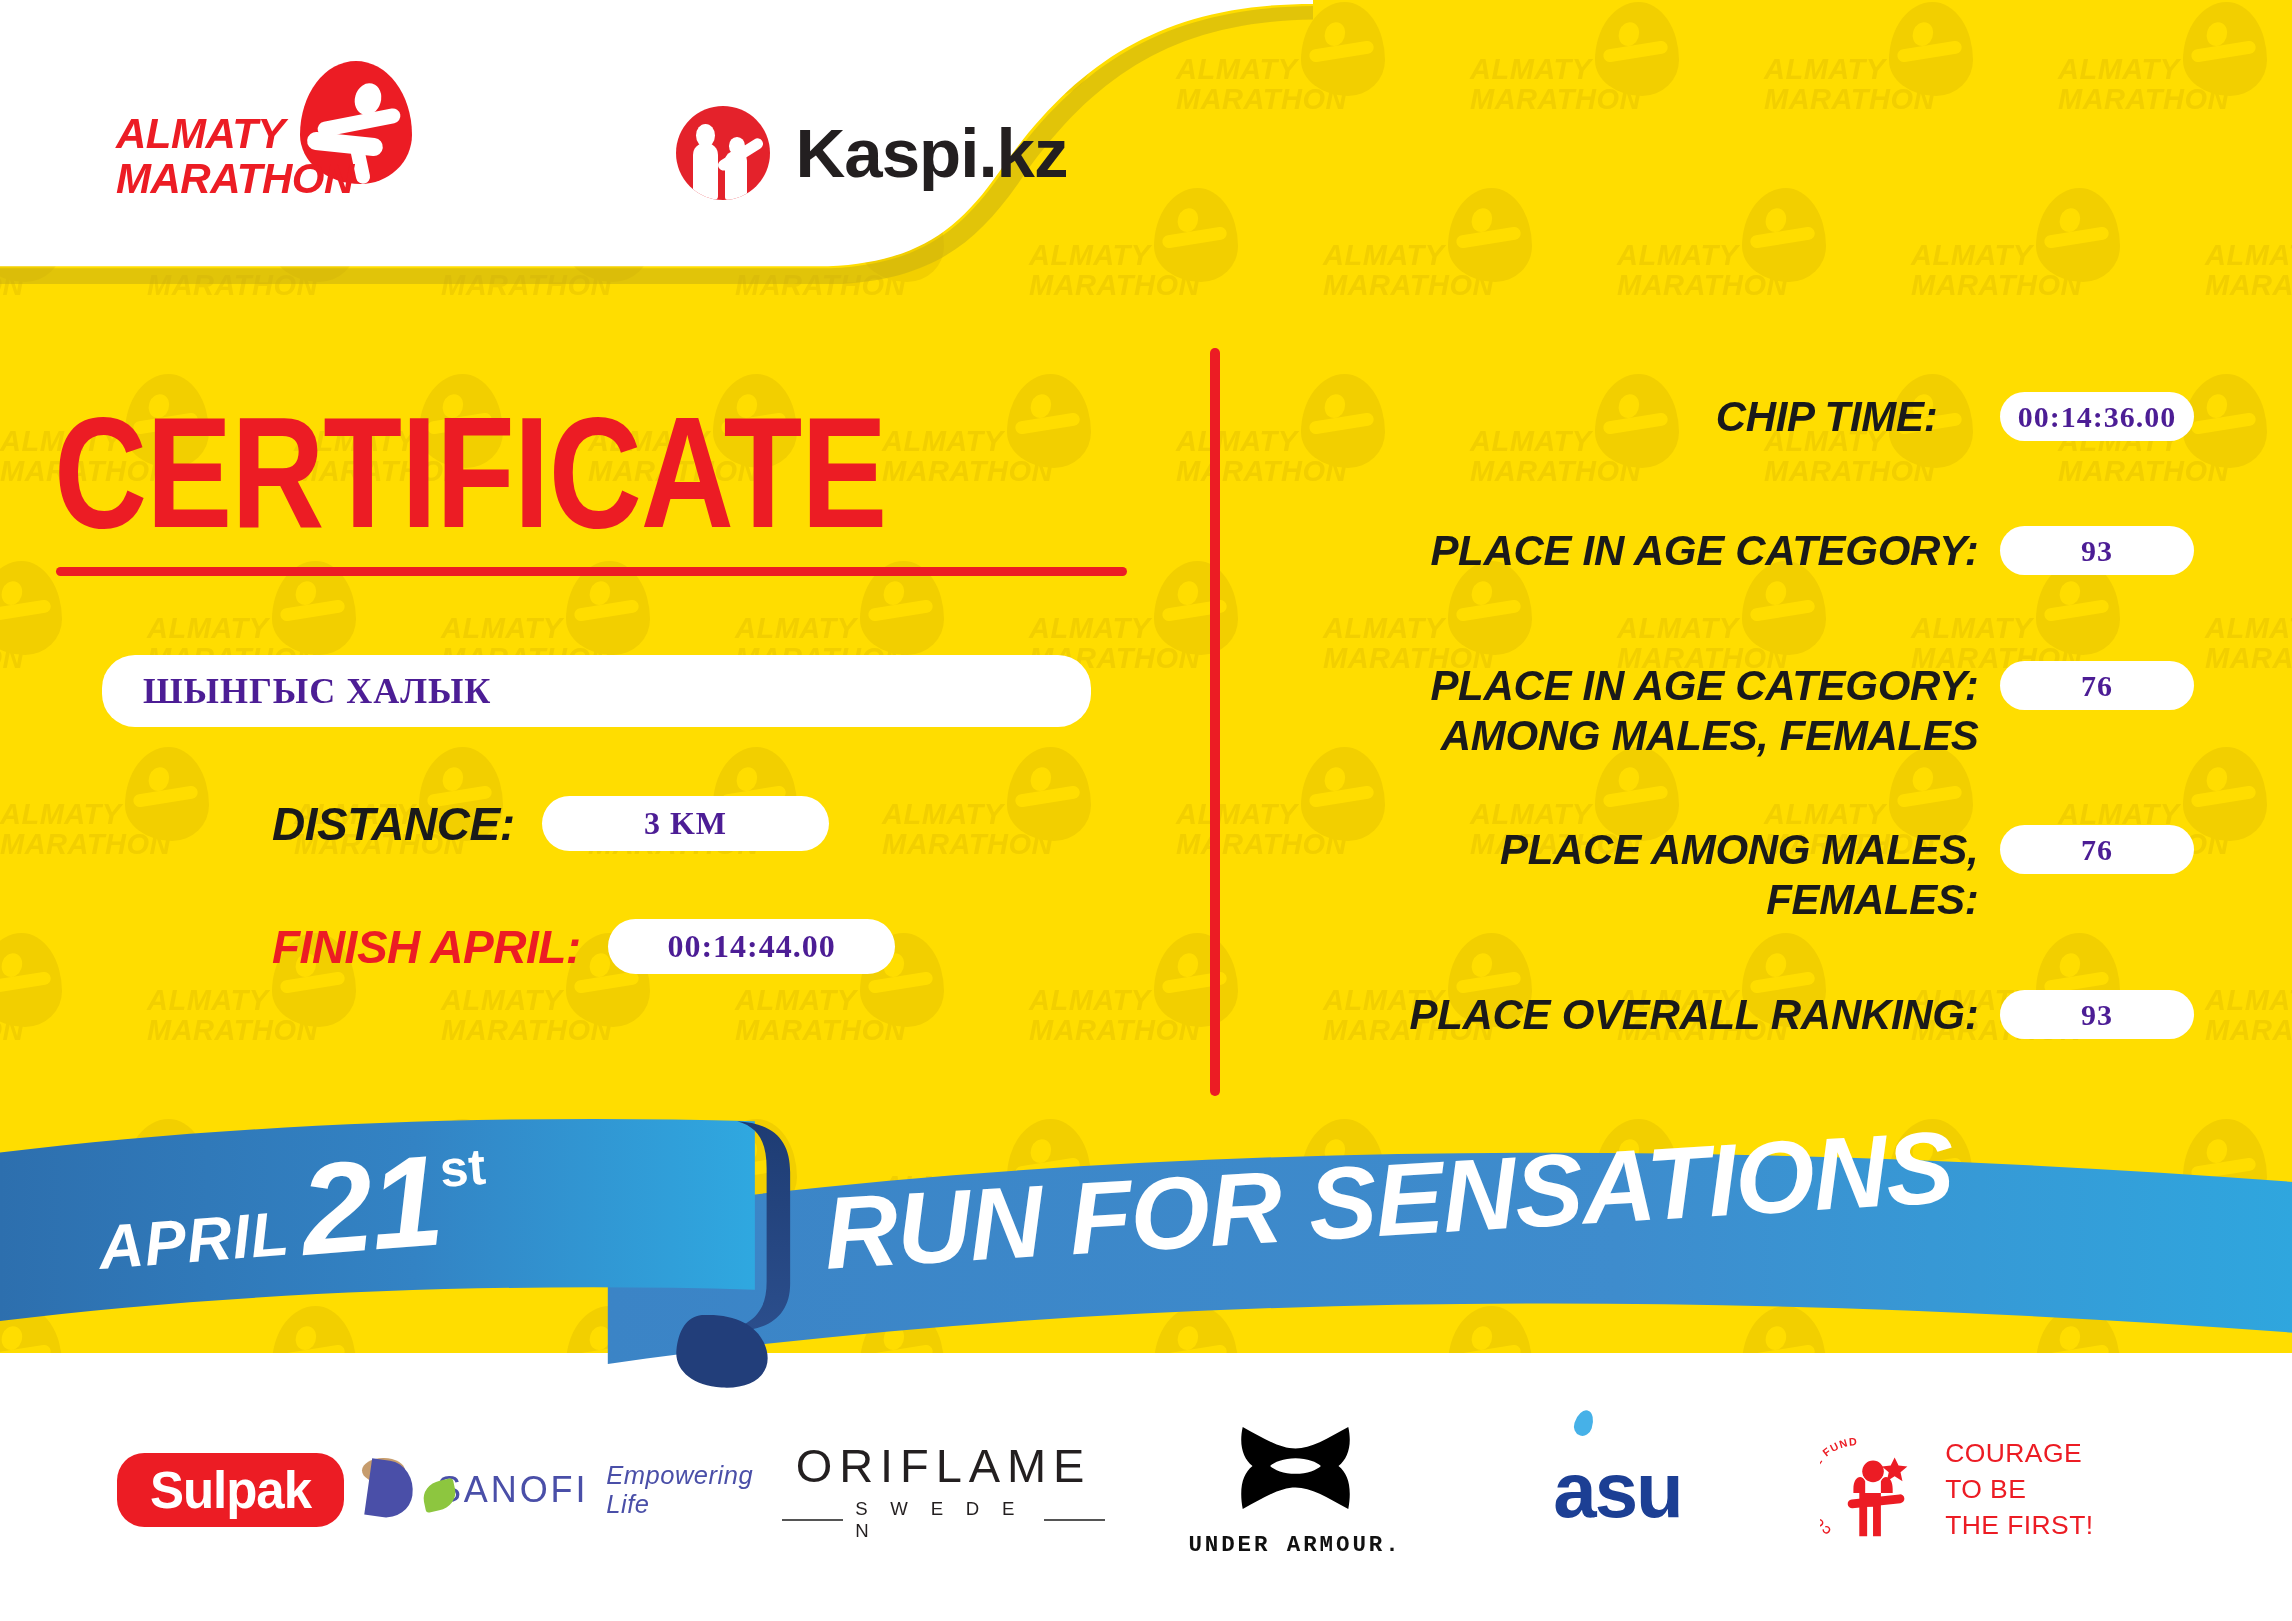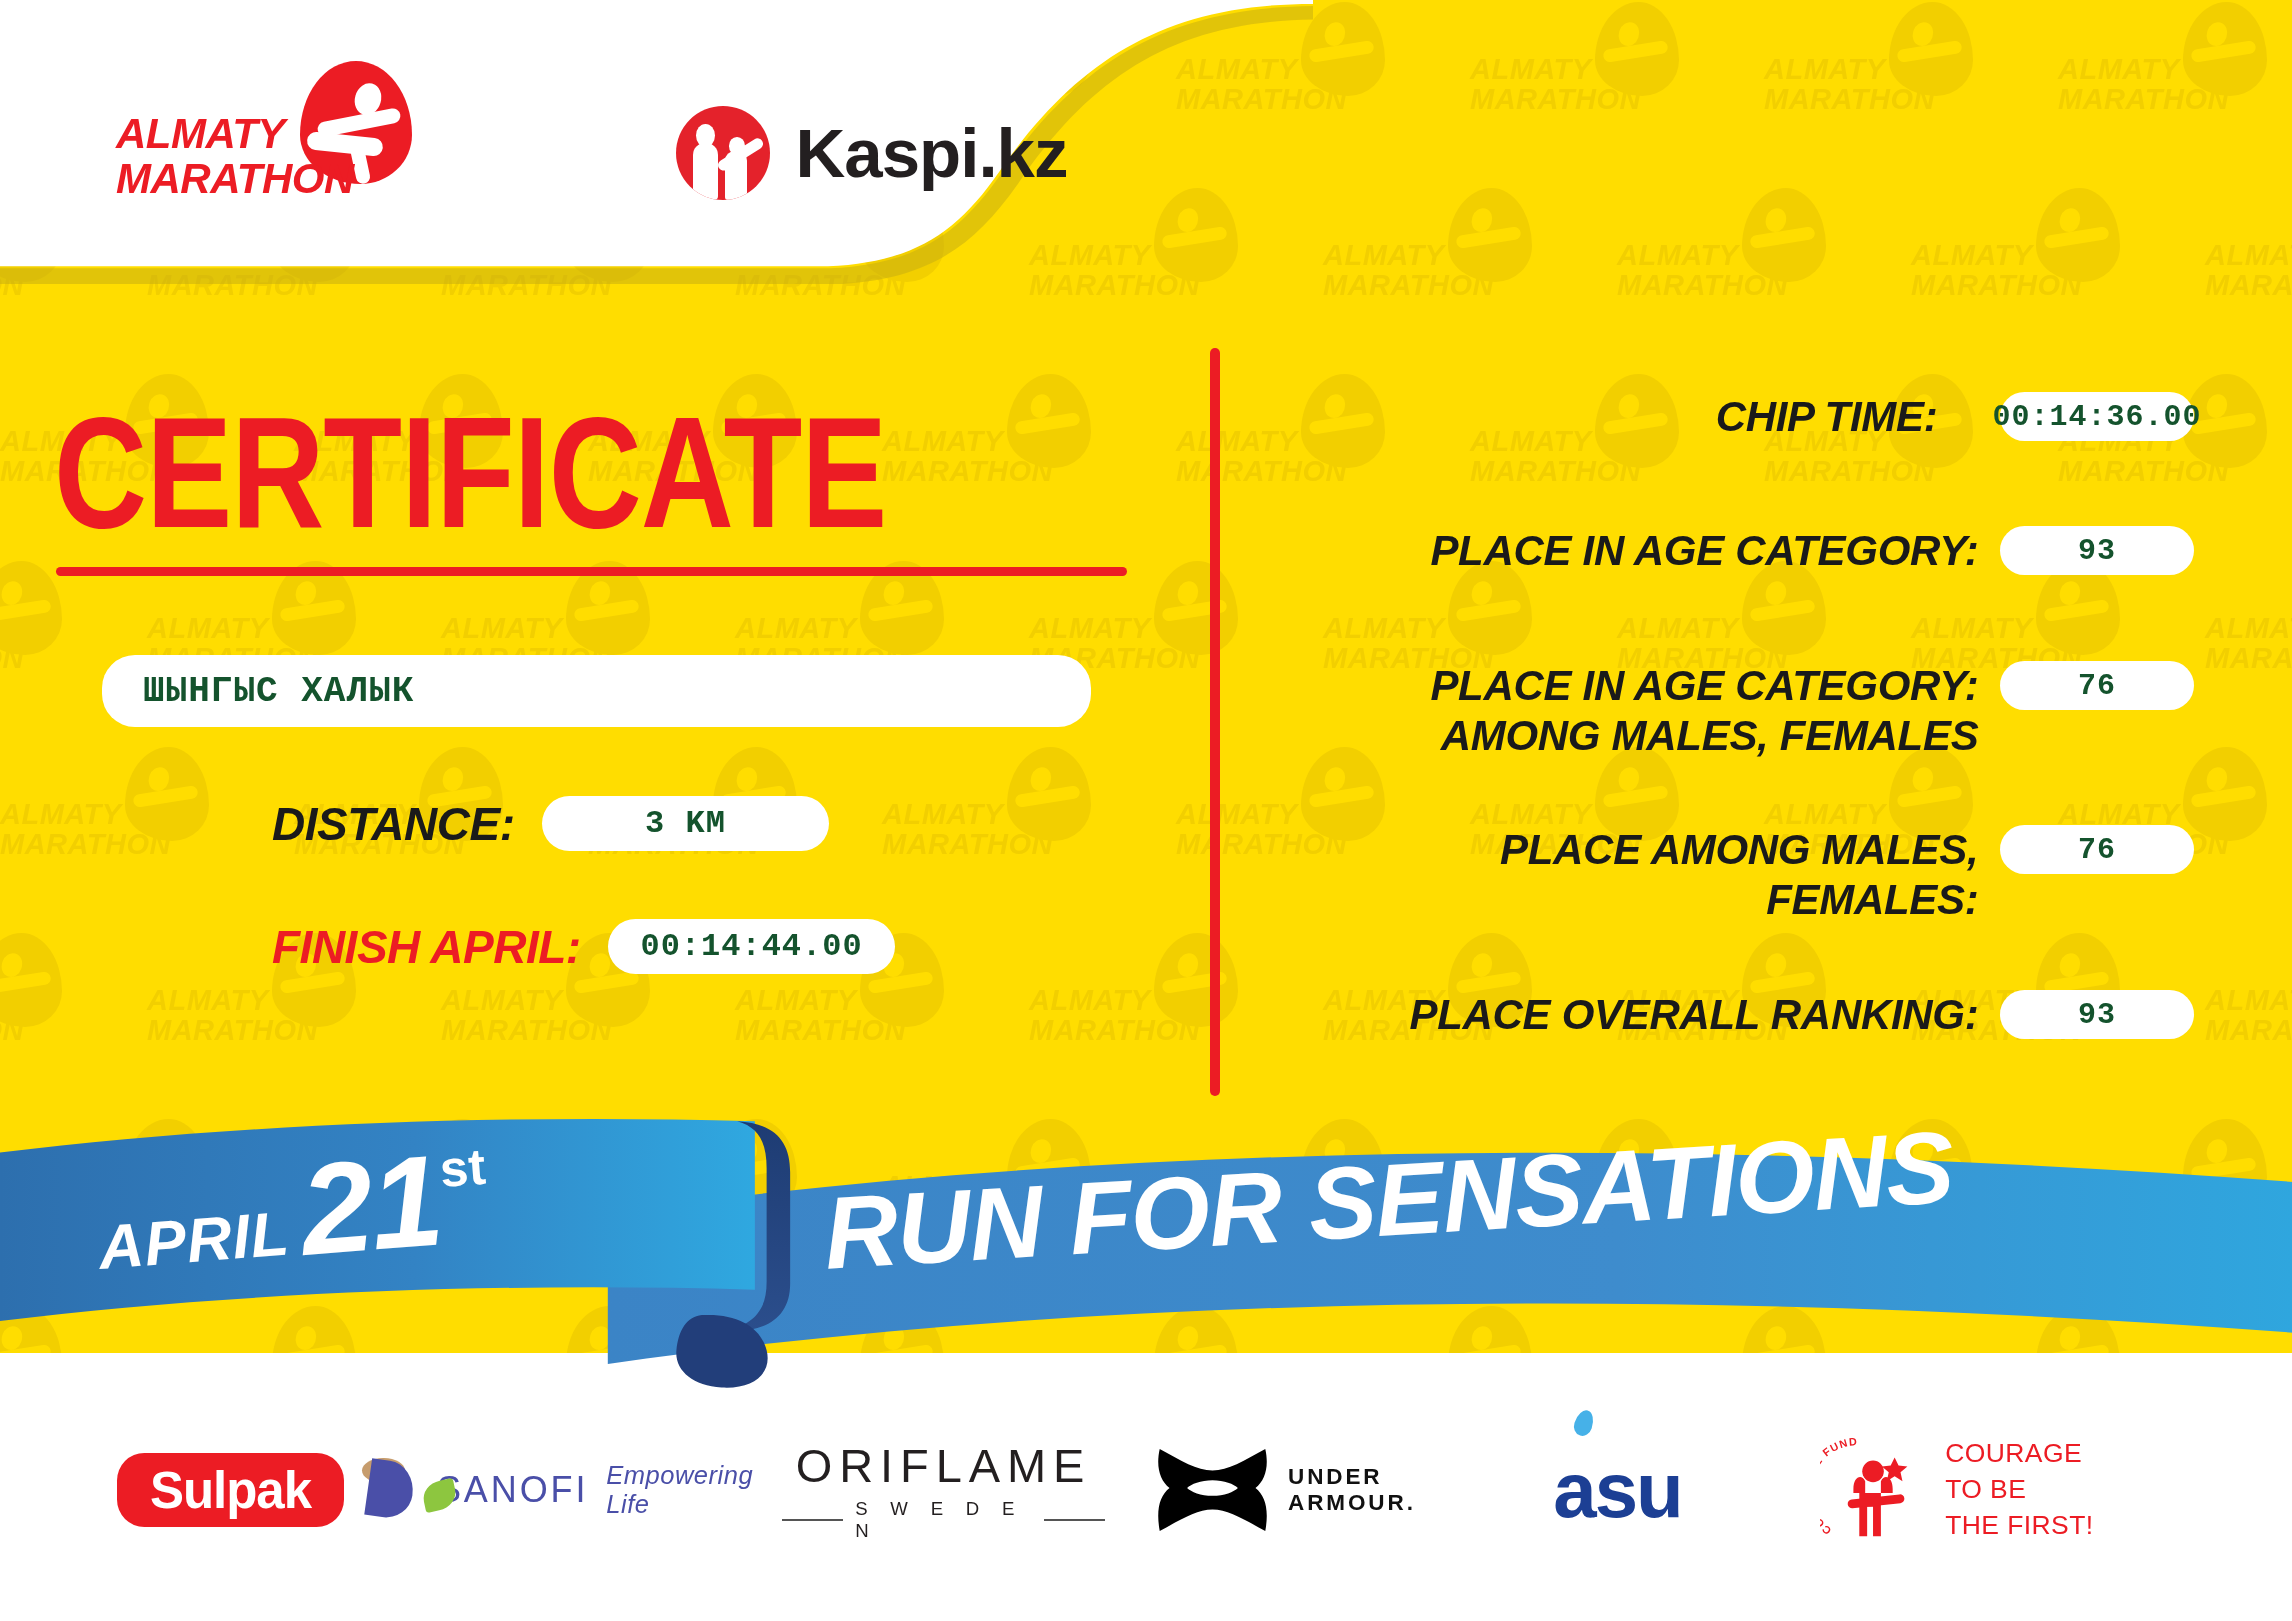--- a/index.html
+++ b/index.html
@@ -167,23 +167,23 @@
     width:1071px; height:8.8px;
     background:#EC1C24;
     border-radius:4.9px;
     z-index:10;
   }
 
   .pill {
     background:#ffffff;
     border-radius:33px;
     display:flex; align-items:center; justify-content:center;
-    color:#14532d;
+    color:#4c1d95;
     font-weight:bold;
-    font-family:Liberation Mono, monospace;
+    font-family:Liberation Serif, serif;
   }
 
   #name-pill {
     position:absolute; left:102px; top:655px;
     width:989px; height:72px;
     justify-content:flex-start;
     padding-left:41px;
     font-size:36px;
     letter-spacing:1px;
     z-index:10;
@@ -333,21 +333,21 @@
     transform:rotate(-12deg);
   }
   .sanofi-name { color:#4A4FA8; font-size:36px; letter-spacing:2.9px; }
   .sanofi-tag { color:#4A4FA8; font-size:25.5px; font-style:italic; letter-spacing:0.5px; }
   
   #sp-oriflame { width:323px; margin-left:49px; flex-direction:column; gap:5.9px; }
   .ori-name { color:#231F20; font-size:47px; letter-spacing:6.9px; }
   .ori-sub { color:#231F20; font-size:18.6px; letter-spacing:8.8px; display:flex; align-items:center; gap:11.8px; }
   .ori-sub .ln { width:71px; height:2px; background:#555; display:inline-block; }
   
-  #sp-ua { width:294px; margin-left:43px; flex-direction:row; gap:11px; }
+  #sp-ua { width:294px; margin-left:43px; flex-direction:column; gap:19px;font-family:Liberation Mono, monospace; }
   .ua-mark { width:129px; height:90px; position:relative; }
   .ua-name { color:#111; font-size:22.5px; font-weight:bold; letter-spacing:2.9px; }
   
   #sp-asu { width:265px; margin-left:43px; }
   .asu-text { color:#1C3F94; font-size:78px; font-weight:bold; letter-spacing:-2px; position:relative; }
   .asu-drop { position:absolute; left:90px; top:-2px; width:17.6px; height:25.5px; background:#46B1E8; border-radius:50% 50% 50% 50% / 60% 60% 40% 40%; transform:rotate(18deg); }
   
   #sp-shk { width:392px; margin-left:39px; gap:23.5px; }
   .shk-mark { width:65px; height:94px; position:relative; }
   .shk-name { color:#6B2D8F; font-size:25.5px; font-weight:bold; line-height:1.3; letter-spacing:0.3px; white-space:pre-line; }

